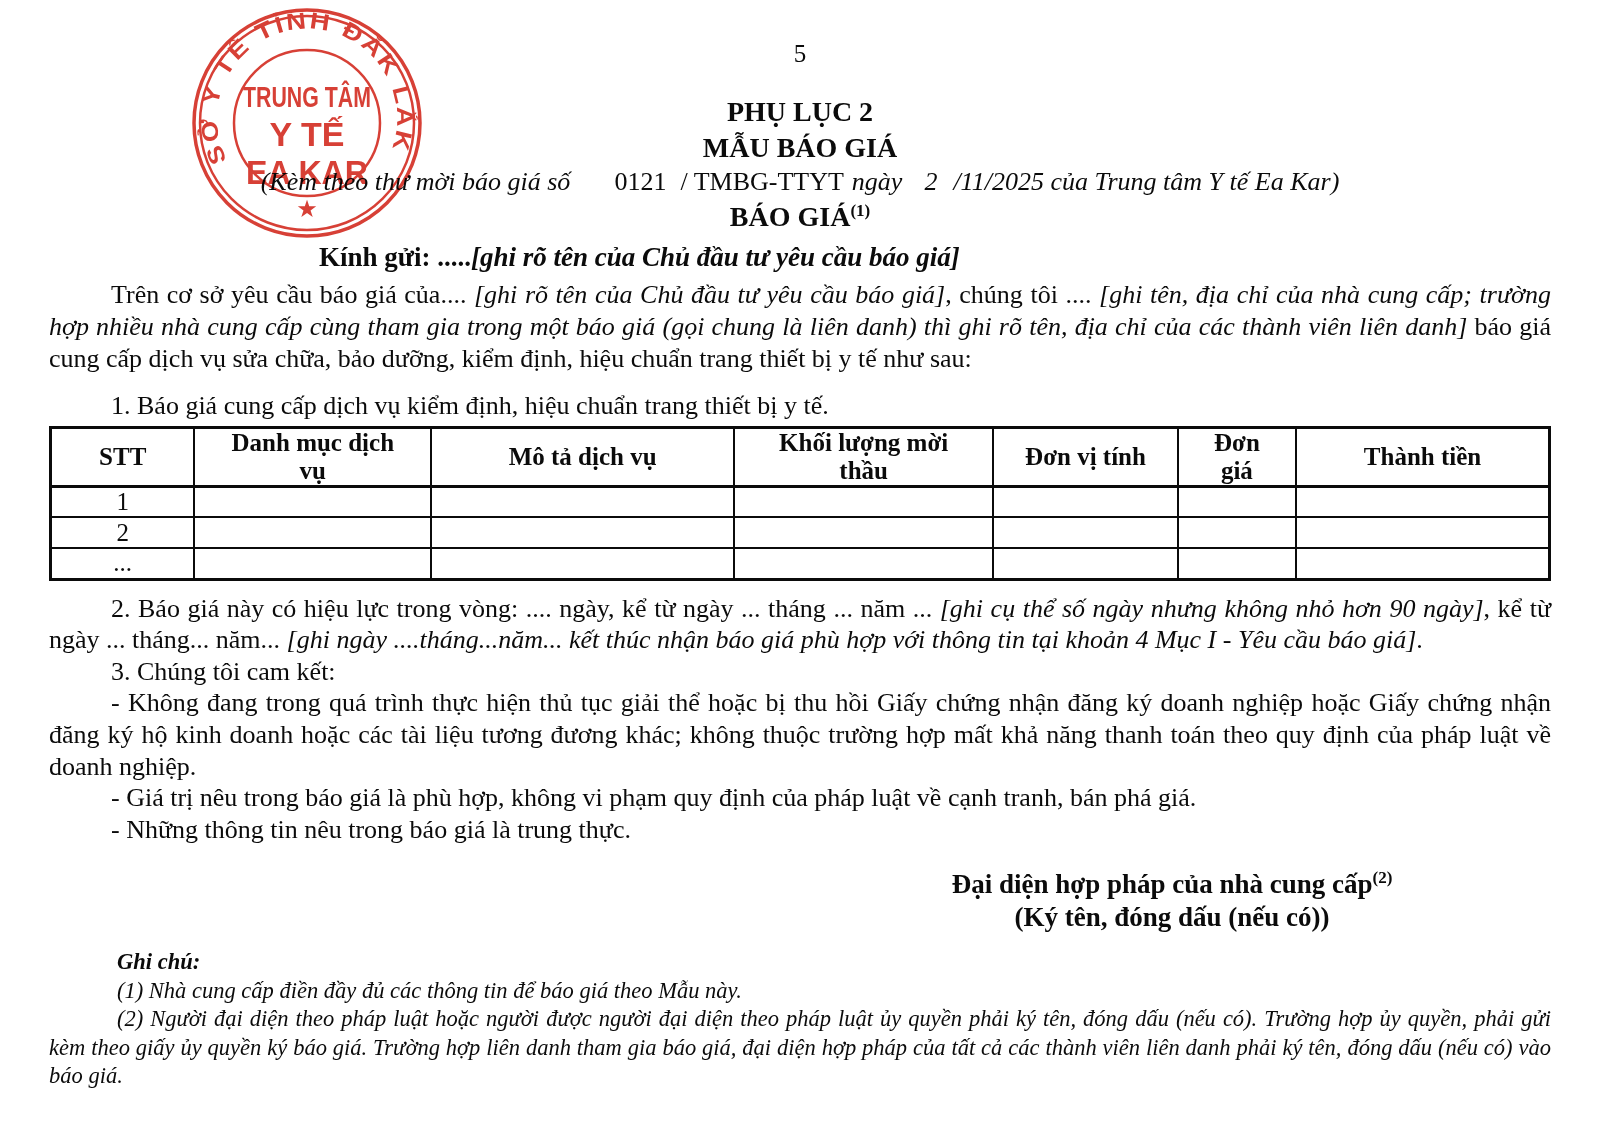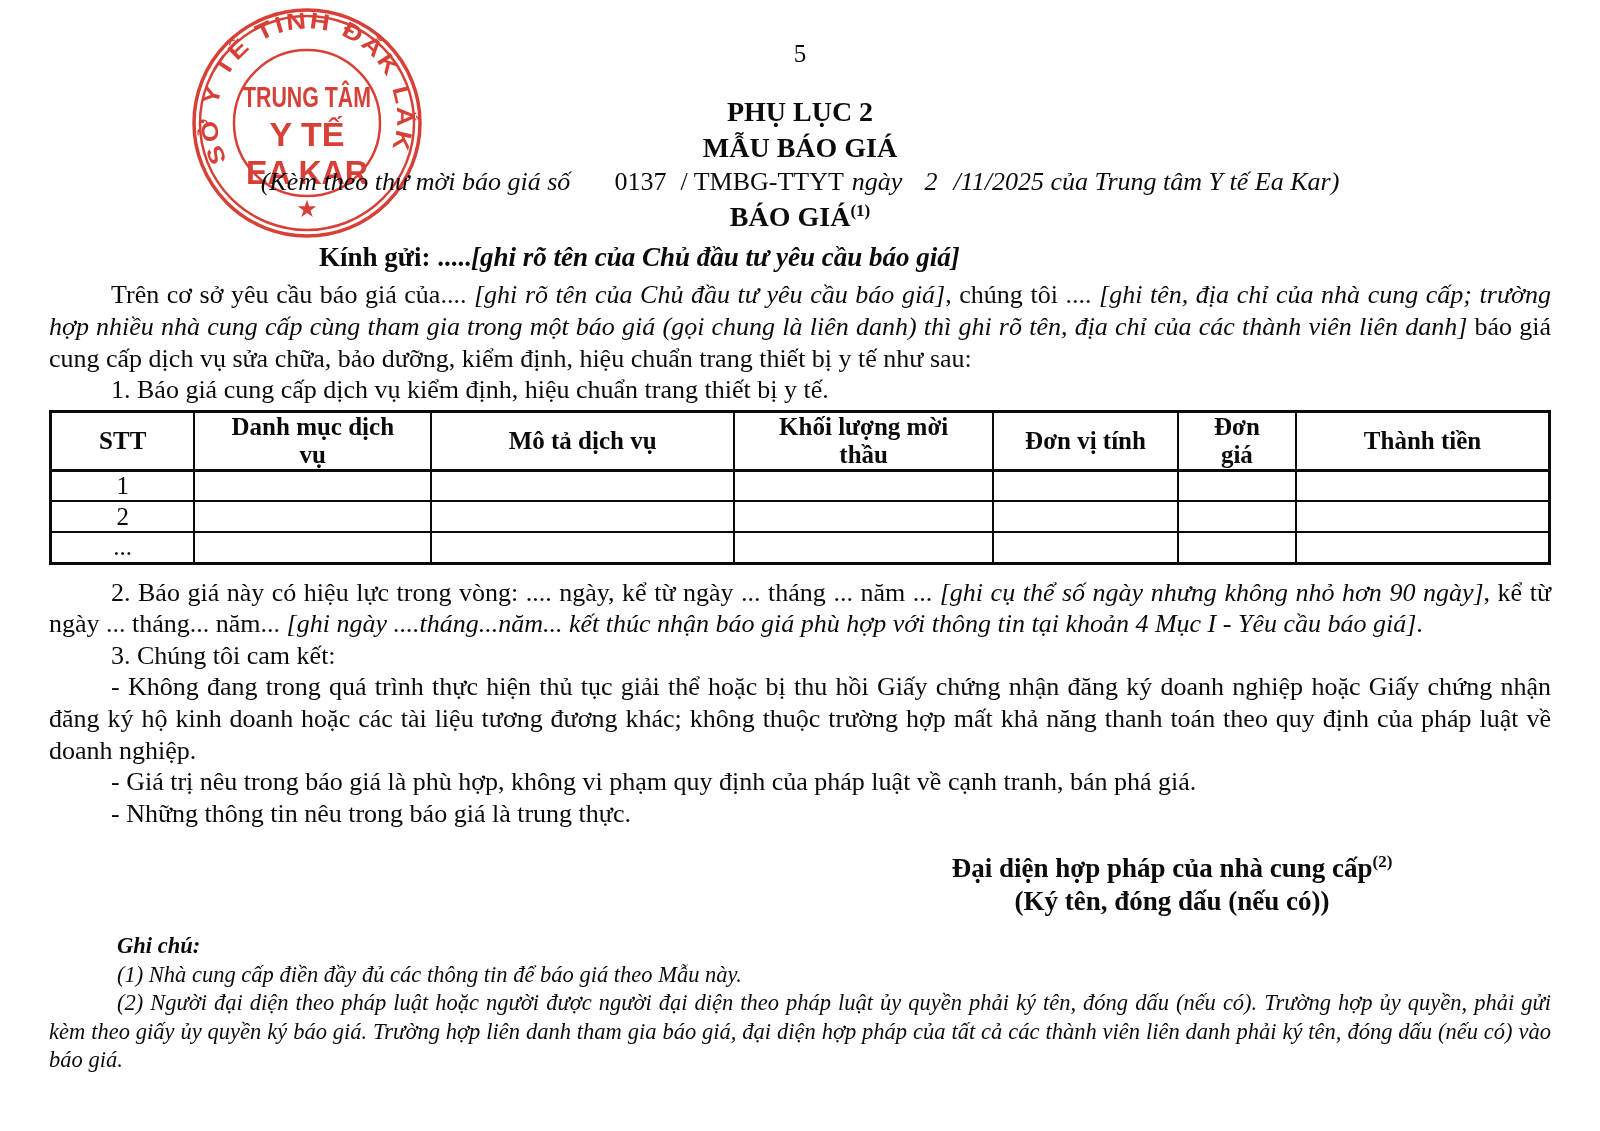--- a/index.html
+++ b/index.html
@@ -60,21 +60,21 @@
 
   
   .para {
     font-size: 26px;
     line-height: 31.6px;
     text-align: justify;
     text-indent: 62px;
   }
   .intro { margin-top: 6px; }
   .it { font-style: italic; }
-  .item1 { margin-top: 0; }
+  .item1 { margin-top: 16px; }
 
   
   table.quote {
     width: 100%;
     border-collapse: collapse;
     border: 3px solid #0b0b0b;
     margin-top: 4px;
   }
   table.quote th, table.quote td {
     border: 2px solid #0b0b0b;
@@ -151,21 +151,21 @@
       <text x="117" y="211" font-size="24" fill="#d5352b" text-anchor="middle">★</text>
     </svg>
   </div>
 
   <div class="content">
 
     <div class="hdr">
       <div class="appendix">PHỤ LỤC 2</div>
       <div class="form-title">MẪU BÁO GIÁ</div>
       <div class="ref-line">
-        <span class="it">(Kèm theo thư mời báo giá số</span><span class="num">0137</span><span class="code">/ TMBG-TTYT</span><span class="it">ngày</span><span class="day it">2</span><span class="it">/11/2025 của Trung tâm Y tế Ea Kar)</span>
+        <span class="it">(Kèm theo thư mời báo giá số</span><span class="num">0121</span><span class="code">/ TMBG-TTYT</span><span class="it">ngày</span><span class="day it">2</span><span class="it">/11/2025 của Trung tâm Y tế Ea Kar)</span>
       </div>
       <div class="doc-title"><span>BÁO GIÁ</span><sup>(1)</sup></div>
     </div>
 
     <div class="salutation">
       <span>Kính gửi: .....</span><span class="it">[ghi rõ tên của Chủ đầu tư yêu cầu báo giá]</span>
     </div>
 
     <div class="para intro">
       <span>Trên cơ sở yêu cầu báo giá của.... </span><span class="it">[ghi rõ tên của Chủ đầu tư yêu cầu báo giá]</span><span>, chúng tôi .... </span><span class="it">[ghi tên, địa chỉ của nhà cung cấp; trường hợp nhiều nhà cung cấp cùng tham gia trong một báo giá (gọi chung là liên danh) thì ghi rõ tên, địa chỉ của các thành viên liên danh]</span><span> báo giá cung cấp dịch vụ sửa chữa, bảo dưỡng, kiểm định, hiệu chuẩn trang thiết bị y tế như sau:</span>

